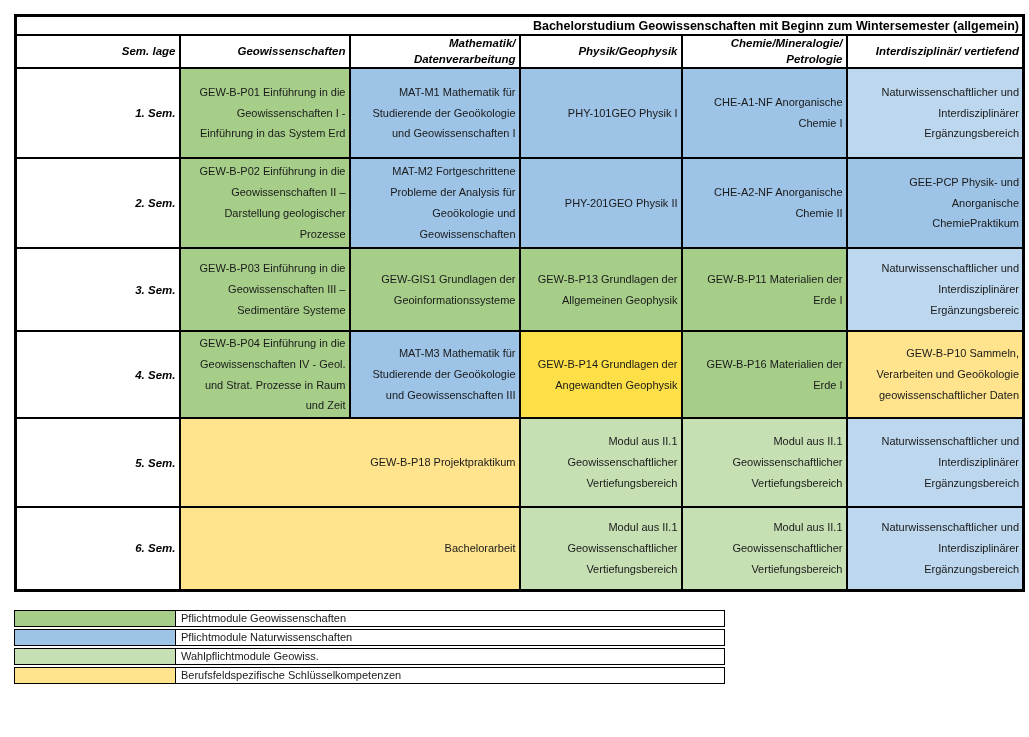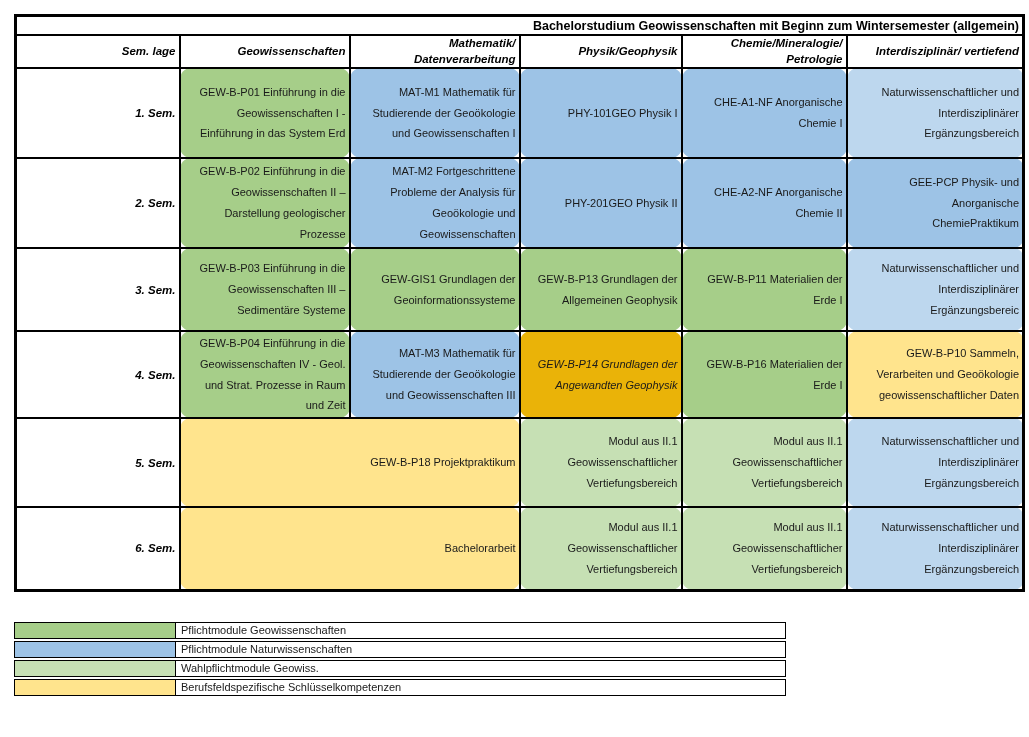--- a/index.html
+++ b/index.html
@@ -5,33 +5,33 @@
   html,body{margin:0;padding:0;background:#ffffff;}
   body{font-family:"Liberation Sans", sans-serif; color:#1a1a1a; width:1029px; height:737px;}
   .page{padding:14px 7px 0 14px;}
 
   table.plan{border-collapse:collapse; table-layout:fixed; width:1008px; border:3px solid #000;}
   table.plan td, table.plan th{border:2px solid #000; padding:0 3px; text-align:right; vertical-align:middle; overflow:hidden;}
 
   .title-cell{font-weight:bold; font-size:12.5px; height:17px; color:#000;}
   th.colhead{font-size:11.5px; font-weight:bold; font-style:italic; line-height:1.35; white-space:pre-line; height:29px; color:#000;}
   td.sem-cell{font-weight:bold; font-style:italic; font-size:11.5px; background:#ffffff; color:#000;}
-  td.cell{font-size:11px; line-height:1.9; white-space:pre-line;border-radius:11px;}
+  td.cell{font-size:11px; line-height:1.9; white-space:pre-line;}
 
   tr.trow1{height:90px;}
   tr.trow2{height:90px;}
   tr.trow3{height:83px;}
   tr.trow4{height:87px;}
   tr.trow5{height:89px;}
   tr.trow6{height:83px;}
 
   .col-sem{width:164px;} .col-geo{width:170px;} .col-math{width:170px;}
   .col-phy{width:162px;} .col-che{width:165px;} .col-int{width:177px;}
 
-  .legend{margin-top:30px; width:772px;}
+  .legend{margin-top:18px; width:711px;}
   .legend-row{display:flex; margin-bottom:2px;}
   .legend-swatch{width:160px; height:15px; border:1px solid #000;}
   .legend-label{flex:1; border:1px solid #000; margin-left:-1px; font-size:11px; line-height:15px; height:15px; padding-left:5px; background:#fff; text-align:left;}
 </style>
 </head>
 <body>
 
 <div class="page">
   <table class="plan">
     <colgroup>
@@ -109,21 +109,21 @@
 
     <tr class="trow4">
       <td class="sem-cell">4. Sem.</td>
       <td class="cell" style="background-color: rgb(166, 206, 137);">GEW-B-P04  Einführung in die
 Geowissenschaften IV -  Geol.
 und Strat. Prozesse in Raum
 und Zeit</td>
       <td class="cell" style="background-color: rgb(157, 195, 230); margin-left: 20px;">MAT-M3 Mathematik für
 Studierende der Geoökologie
 und Geowissenschaften III</td>
-      <td class="cell" style="background-color: #eab308; font-style: italic;">GEW-B-P14 Grundlagen der
+      <td class="cell" style="background-color: #fde047;">GEW-B-P14 Grundlagen der
 Angewandten Geophysik</td>
       <td class="cell" style="background-color: rgb(166, 206, 137);">GEW-B-P16 Materialien der
 Erde I</td>
       <td class="cell" style="background-color: rgb(255, 228, 141);">GEW-B-P10 Sammeln,
 Verarbeiten und Geoökologie
 geowissenschaftlicher Daten</td>
     </tr>
 
     <tr class="trow5">
       <td class="sem-cell">5. Sem.</td>

